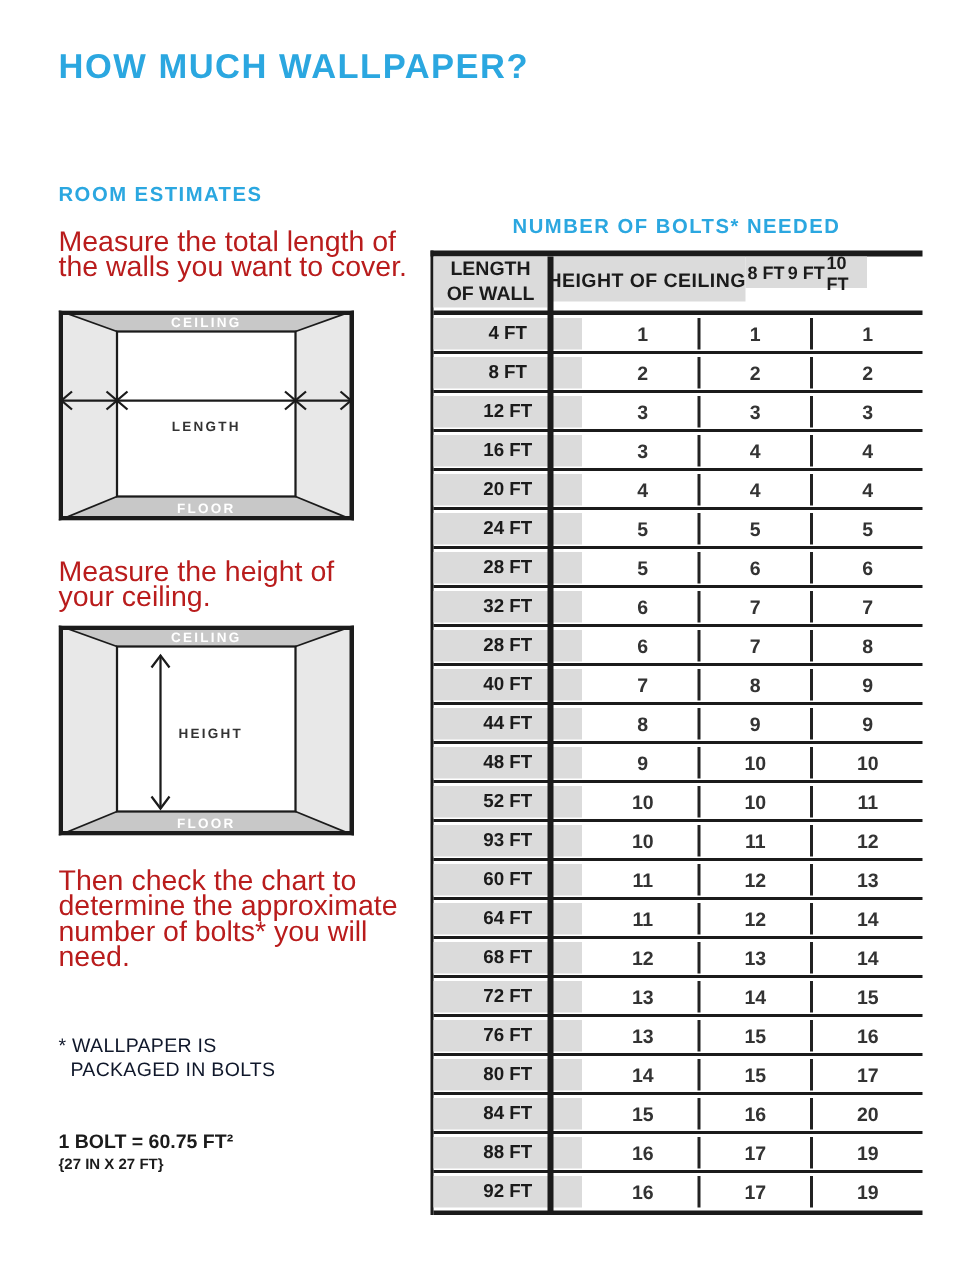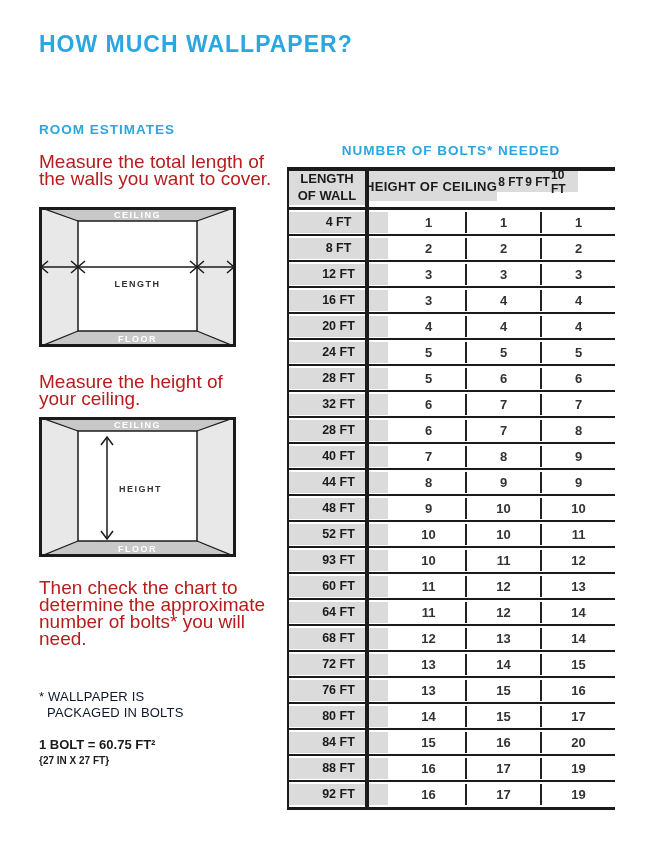--- a/index.html
+++ b/index.html
@@ -24,21 +24,21 @@
   }
   .step1 { margin-top:16px; }
   .step2 { margin-top:26px; }
   .step3 { margin-top:22px; }
   .diagram { display:block; }
   .diagram-1 { margin-top:20px; }
   .diagram-2 { margin-top:10px; }
 
   .note { margin-top:42px; font-size:13px; line-height:16px; font-weight:normal; color:#0f172a; letter-spacing:0.2px; }
   .note-line2 { padding-left:8px; }
-  .bolt-size { margin-top:16px; font-size:13px; font-weight:bold; color:#1b1b1b; }
+  .bolt-size { margin-top:32px; font-size:13px; font-weight:bold; color:#1b1b1b; }
   .bolt-dims { margin-top:3px; font-size:10px; font-weight:bold; color:#1b1b1b; }
 
   
   .bolt-table {
     position:relative; width:328px;
     border-top:4px solid #1b1b1b; border-left:2px solid #1b1b1b;
   }
   .vline { position:absolute; left:76px; top:0; bottom:0; width:4px; background:#1b1b1b; }
   .thead { display:flex; }
   .th-length {

